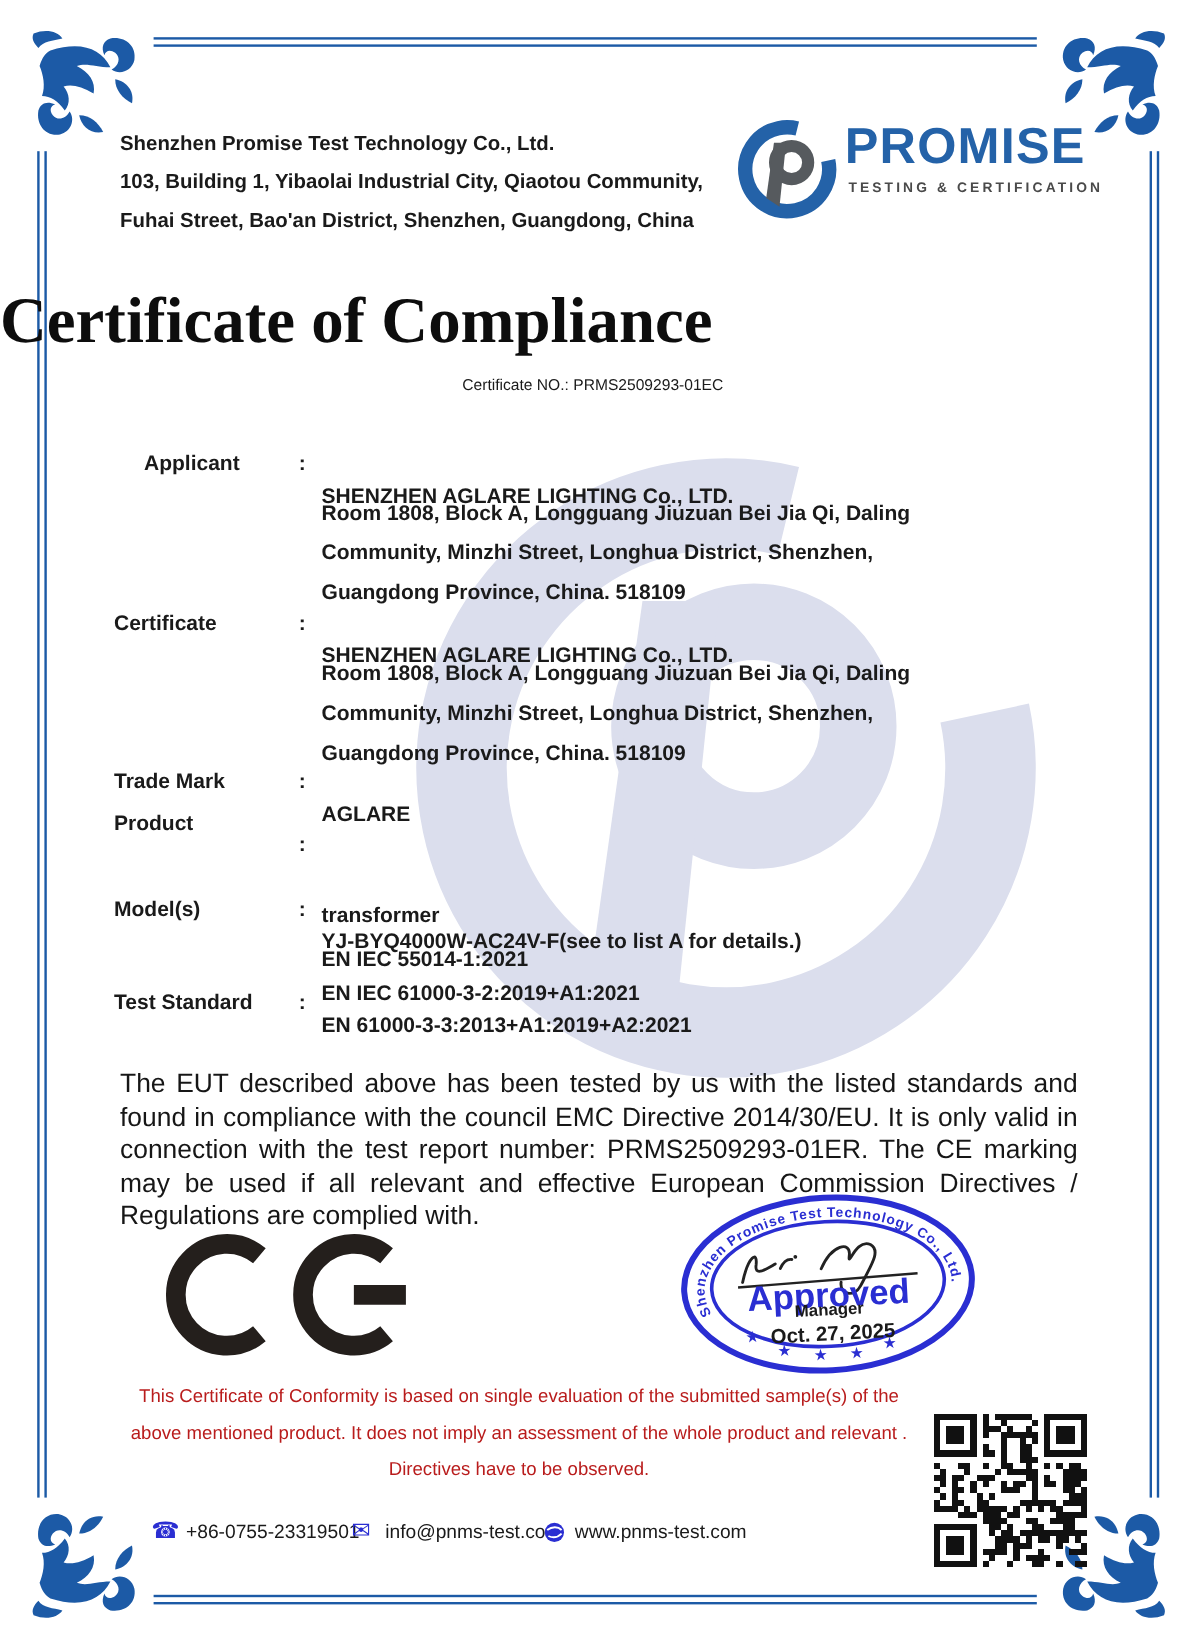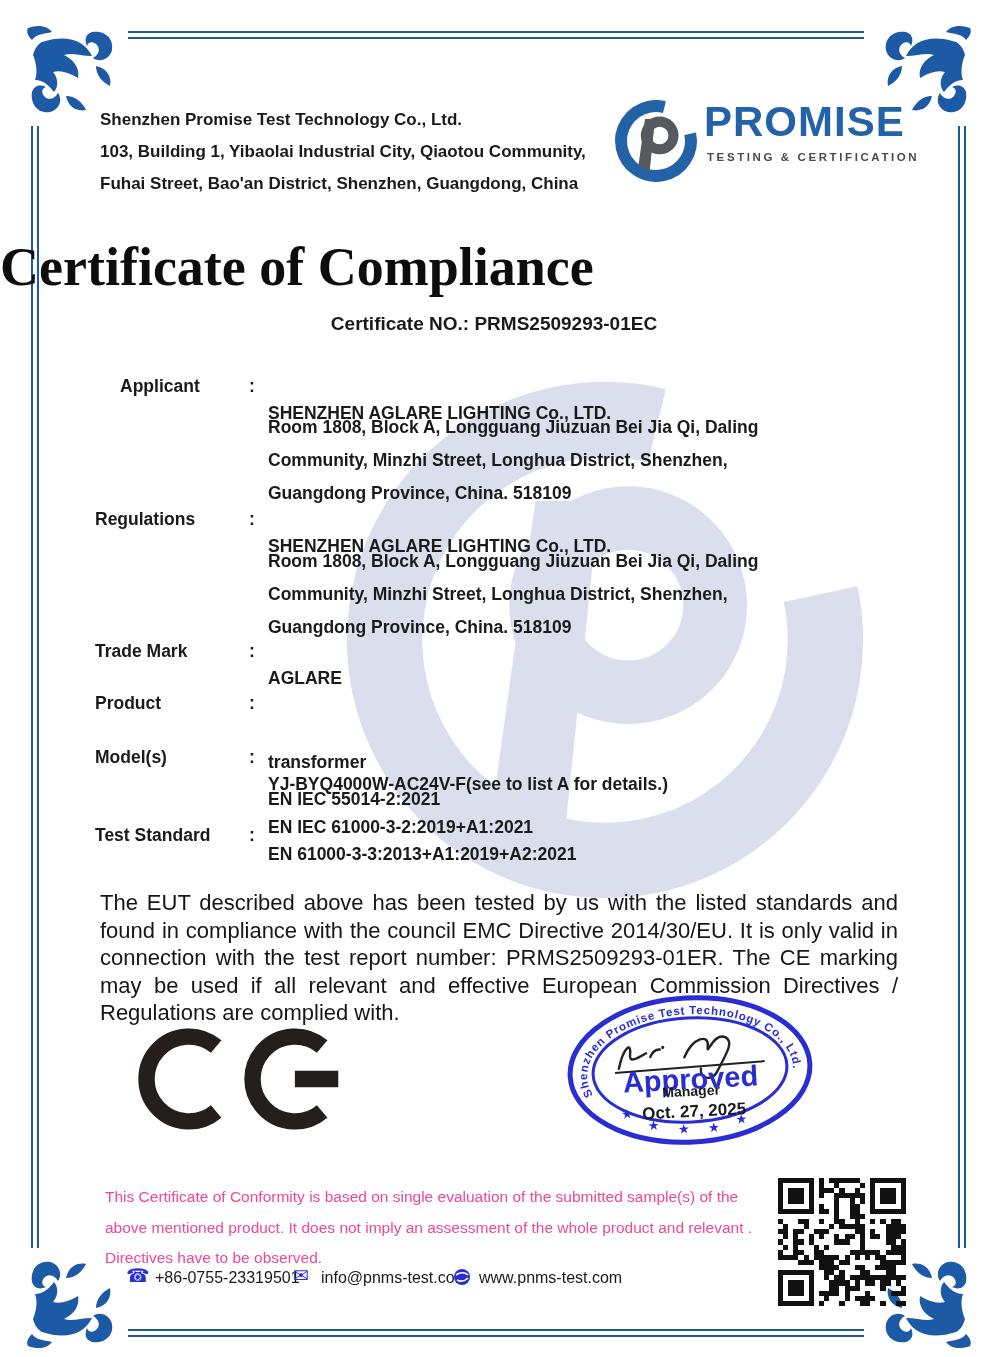--- a/index.html
+++ b/index.html
@@ -7,30 +7,30 @@
         font-family:"Liberation Sans",sans-serif;color:#1a1a1a;}
   .abs{position:absolute;}
   .bl{position:absolute;background:#1c5aa6;}
   
   .company{left:100px;top:104px;font-size:17px;font-weight:bold;line-height:32px;white-space:nowrap;}
   .logo-text{left:704px;top:98px;font-size:42px;font-weight:800;color:#2462a8;letter-spacing:1px;}
   .logo-tag{left:707px;top:151px;font-size:11.5px;font-weight:bold;color:#4a4a4a;letter-spacing:2.6px;}
   
   .title{left:0;right:0;top:236px;text-align:left;font-family:"Liberation Serif",serif;
          font-weight:bold;font-size:54px;color:#0d0d0d;}
-  .certno{left:0;right:12px;top:313px;text-align:center;font-size:19px;font-weight:bold;}
+  .certno{left:0;right:12px;top:313px;text-align:center;font-size:13px;font-weight:normal;}
   
   .flabel{left:95px;font-size:17.5px;font-weight:bold;white-space:nowrap;}
   .fcolon{left:249px;font-size:17.5px;font-weight:bold;}
   .fval{left:268px;font-size:17.5px;font-weight:bold;white-space:nowrap;margin-top:27px;}
   .faddr{left:268px;font-size:17.5px;font-weight:bold;line-height:33px;white-space:nowrap;}
   .stdlines{left:268px;font-size:17.5px;font-weight:bold;line-height:27.5px;white-space:nowrap;}
   .statement{left:100px;top:889px;width:798px;font-size:22px;line-height:27.5px;
              text-align:justify;color:#161616;}
-  .disclaimer{left:105px;top:1182px;width:655px;font-size:15.5px;line-height:30.5px;color:#ec4899;}
+  .disclaimer{left:105px;top:1149px;width:655px;font-size:15.5px;line-height:30.5px;color:#b91c1c;text-align:center;}
   .contact-txt{font-size:16px;top:1269px;white-space:nowrap;}
   .contact-ico{top:1264px;font-size:19px;color:#2a2ed2;}
   .star{fill:#2a2ed2;font-size:13px;font-family:"DejaVu Sans",sans-serif;}
 </style>
 </head>
 <body>
 
 <div id="page">
 
   <svg class="abs" style="left:315px;top:350px;" width="580" height="580" viewBox="0 0 100 100">
@@ -108,45 +108,45 @@
 
   <div class="abs flabel" style="top:376px;margin-left:25px;">Applicant</div>
   <div class="abs fcolon" style="top:376px;">:</div>
   <div class="abs fval" style="top:376px;">SHENZHEN AGLARE LIGHTING Co., LTD.</div>
   <div class="abs faddr" style="top:411px;">
     <div>Room 1808, Block A, Longguang Jiuzuan Bei Jia Qi, Daling</div>
     <div>Community, Minzhi Street, Longhua District, Shenzhen,</div>
     <div>Guangdong Province, China. 518109</div>
   </div>
 
-  <div class="abs flabel" style="top:509px;">Regulations</div>
+  <div class="abs flabel" style="top:509px;">Certificate</div>
   <div class="abs fcolon" style="top:509px;">:</div>
   <div class="abs fval" style="top:509px;">SHENZHEN AGLARE LIGHTING Co., LTD.</div>
   <div class="abs faddr" style="top:545px;">
     <div>Room 1808, Block A, Longguang Jiuzuan Bei Jia Qi, Daling</div>
     <div>Community, Minzhi Street, Longhua District, Shenzhen,</div>
     <div>Guangdong Province, China. 518109</div>
   </div>
 
   <div class="abs flabel" style="top:641px;">Trade Mark</div>
   <div class="abs fcolon" style="top:641px;">:</div>
   <div class="abs fval" style="top:641px;">AGLARE</div>
 
-  <div class="abs flabel" style="top:693px;">Product</div>
+  <div class="abs flabel" style="top:676px;">Product</div>
   <div class="abs fcolon" style="top:693px;">:</div>
   <div class="abs fval" style="top:725px;">transformer</div>
 
   <div class="abs flabel" style="top:747px;">Model(s)</div>
   <div class="abs fcolon" style="top:747px;">:</div>
   <div class="abs fval" style="top:747px;">YJ-BYQ4000W-AC24V-F(see to list A for details.)</div>
 
   <div class="abs flabel" style="top:825px;">Test Standard</div>
   <div class="abs fcolon" style="top:825px;">:</div>
   <div class="abs stdlines" style="top:786px;">
-    <div>EN IEC 55014-2:2021</div>
+    <div>EN IEC 55014-1:2021</div>
     <div>EN IEC 61000-3-2:2019+A1:2021</div>
     <div>EN 61000-3-3:2013+A1:2019+A2:2021</div>
   </div>
 
   <div class="abs statement">The EUT described above has been tested by us with the listed standards and found in compliance with the council EMC Directive 2014/30/EU. It is only valid in connection with the test report number: PRMS2509293-01ER. The CE marking may be used if all relevant and effective European Commission Directives / Regulations are complied with.</div>
 
   <svg class="abs" style="left:133px;top:1018px;" width="212" height="122" viewBox="0 0 220 122">
     <path d="M86.3 27.3 A44 44 0 1 0 86.3 94.7" fill="none" stroke="#241f1c" stroke-width="17"></path>
     <path d="M196.3 27.3 A44 44 0 1 0 196.3 94.7" fill="none" stroke="#241f1c" stroke-width="17"></path>
     <path d="M168 61 H 213" fill="none" stroke="#241f1c" stroke-width="17"></path>

